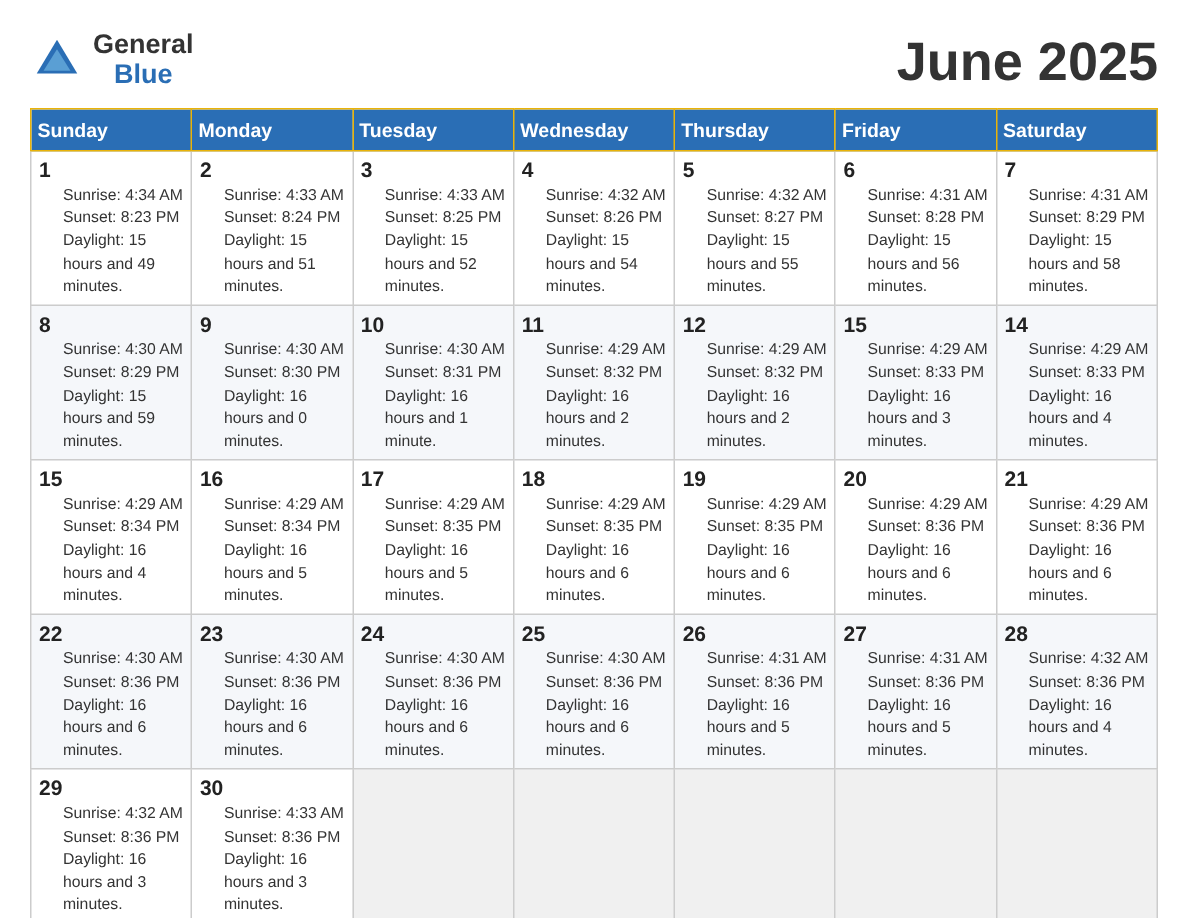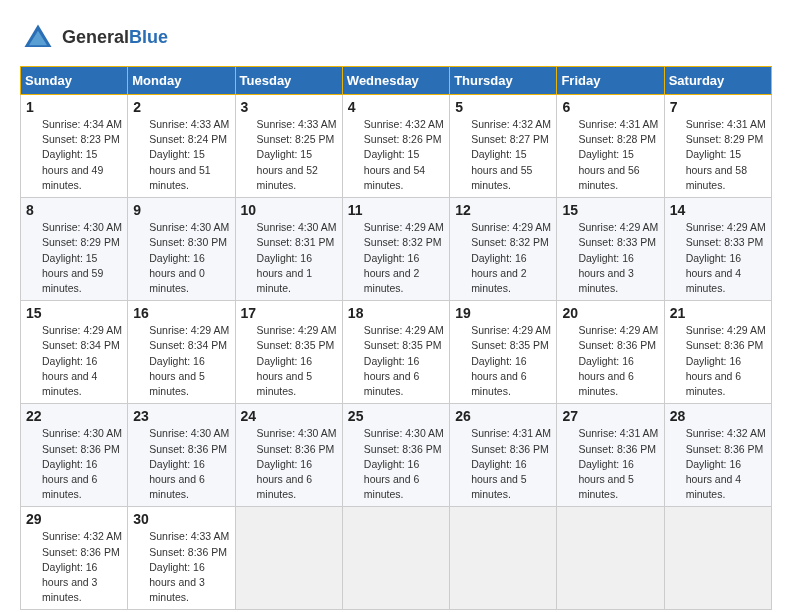--- a/index.html
+++ b/index.html
@@ -16,22 +16,23 @@
       align-items: flex-start;
       margin-bottom: 10px;
     }
     .logo {
       display: flex;
       align-items: center;
       gap: 6px;
     }
     .logo-text {
       display: flex;
-      flex-direction: row;
+      flex-direction: column;
       line-height: 1.1;
+      align-items: center;
     }
     .logo-general {
       font-size: 18px;
       font-weight: bold;
       color: #333;
     }
     .logo-blue {
       font-size: 18px;
       font-weight: bold;
       color: #2a6eb5;
@@ -107,20 +108,21 @@
     <svg class="logo-icon" viewBox="0 0 40 40">
       <polygon points="20,5 35,30 5,30" fill="#2a6eb5"></polygon>
       <polygon points="20,12 30,28 10,28" fill="#5a9fd4"></polygon>
     </svg>
     <div class="logo-text">
       <span class="logo-general">General</span>
       <span class="logo-blue">Blue</span>
     </div>
   </div>
   <div class="title-area">
+    <div class="calendar-title">June 2025</div>
   </div>
 </div>
 
 <table class="calendar">
   <thead>
     <tr>
     <th>Sunday</th>
         <th>Monday</th>
         <th>Tuesday</th>
         <th>Wednesday</th>

